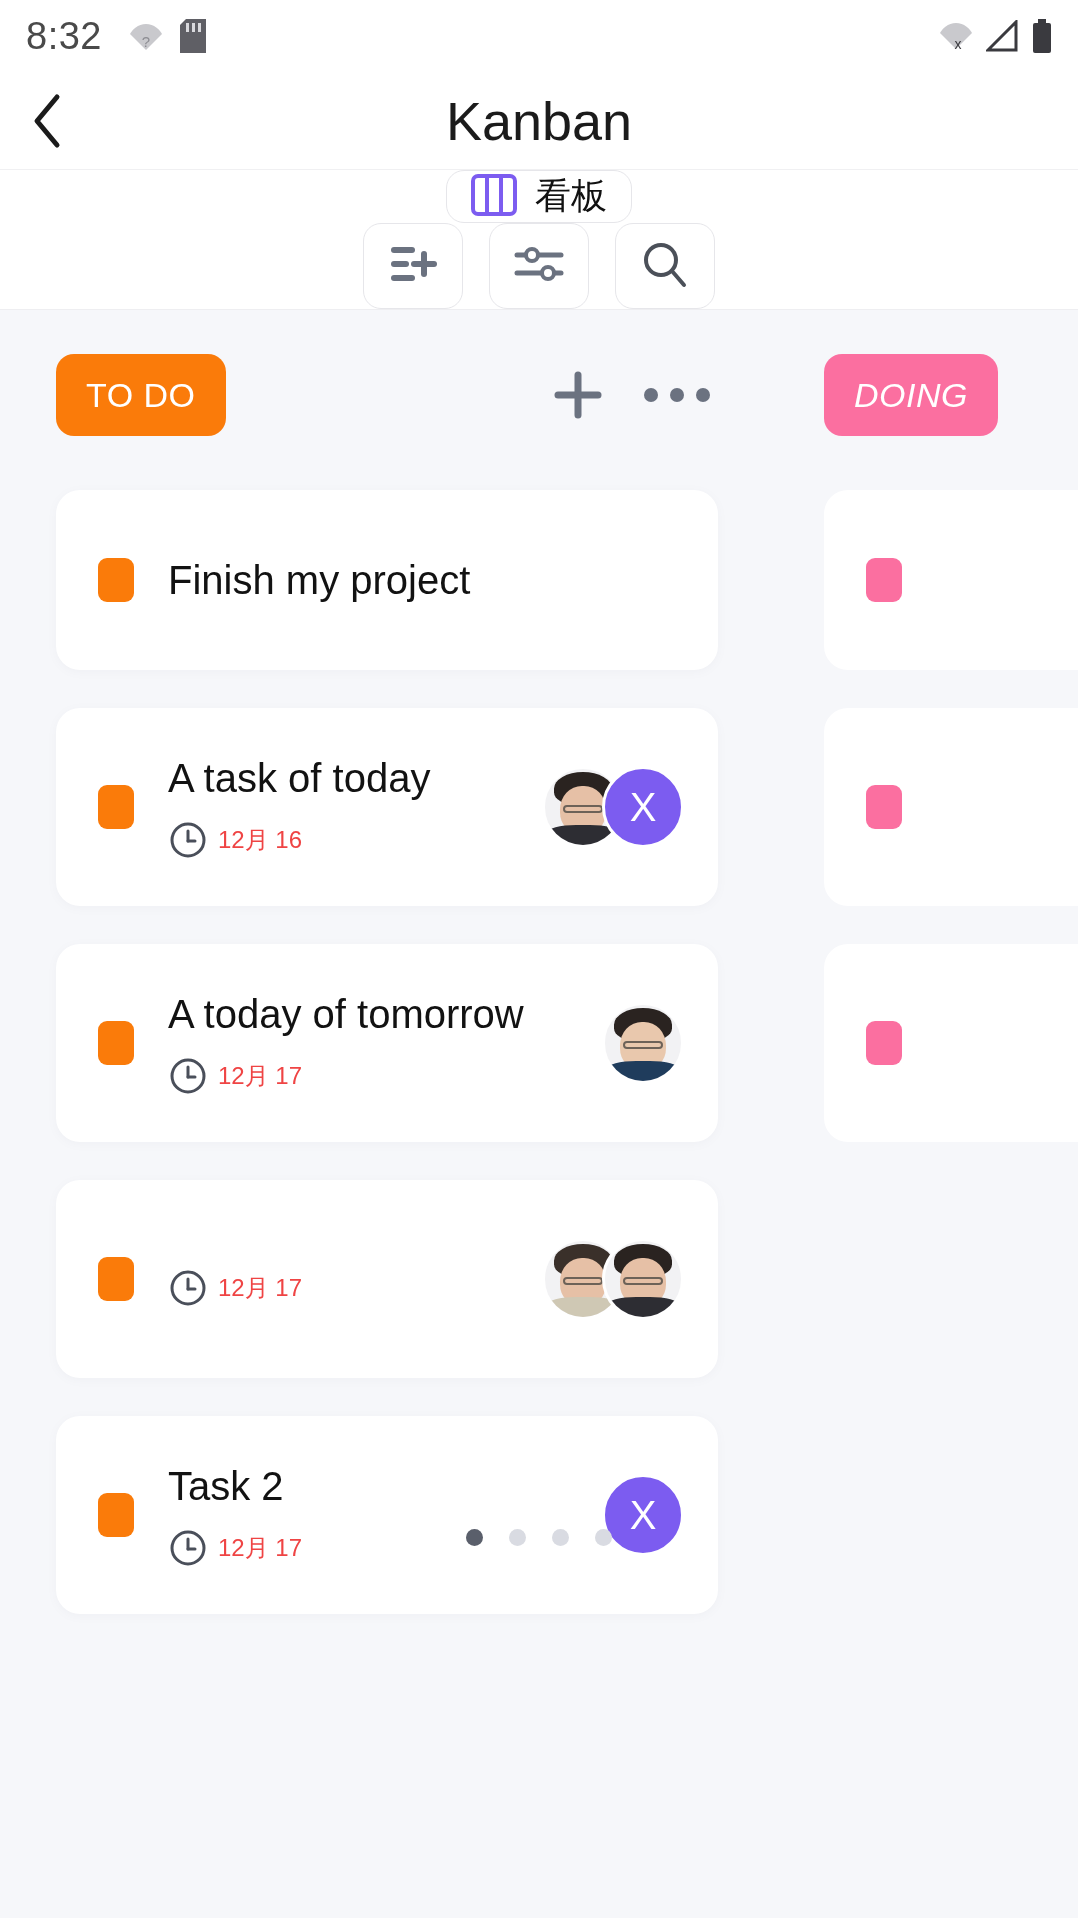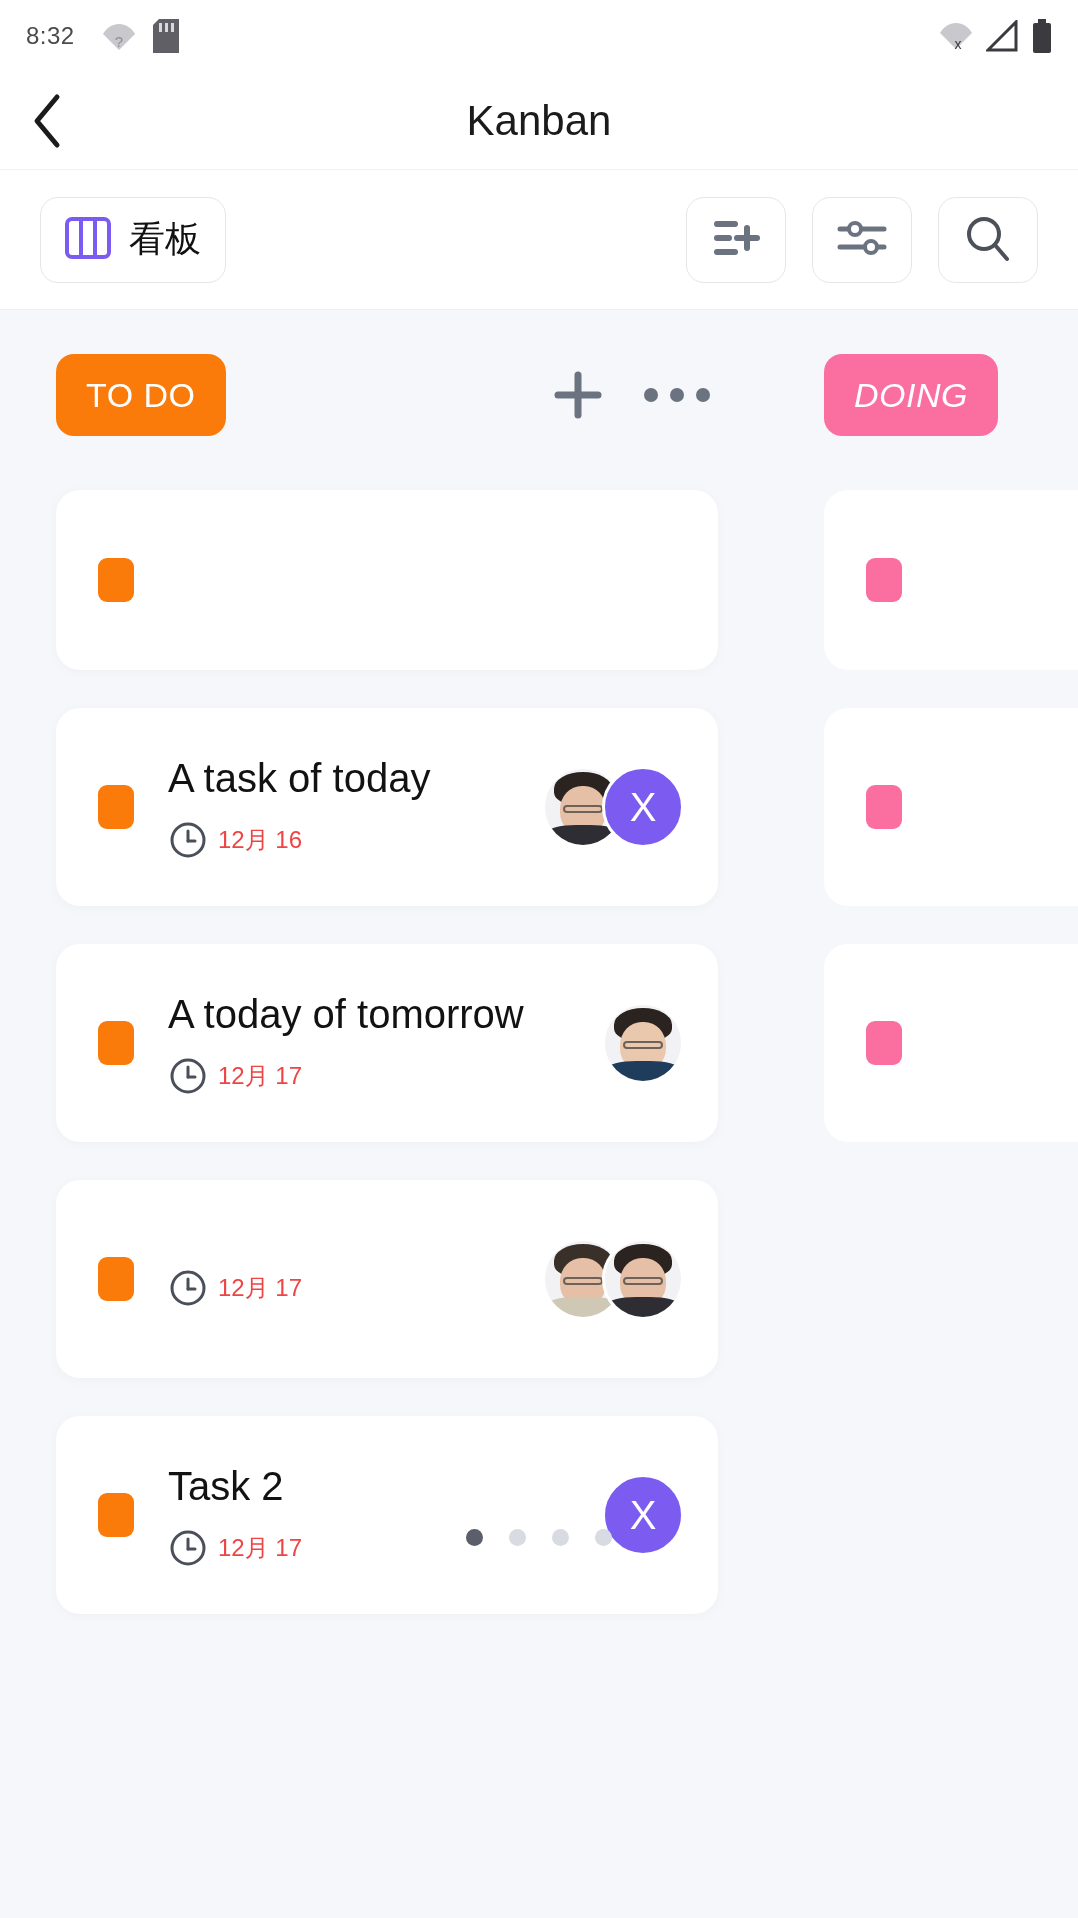--- a/index.html
+++ b/index.html
@@ -14,21 +14,21 @@
 
   
   .statusbar {
     height: 72px;
     display: flex;
     align-items: center;
     padding: 0 26px;
     background: #ffffff;
   }
   .sb-time {
-    font-size: 24px;
+    font-size: 38px;
     color: #4a4a4a;
     letter-spacing: 0.5px;
     font-family: "Liberation Sans", sans-serif;
   }
   .sb-left-icons { display: flex; align-items: center; gap: 16px; margin-left: 26px; }
   .sb-spacer { flex: 1; }
   .sb-right-icons { display: flex; align-items: center; gap: 12px; }
 
   .icon-wifi-q { position: relative; width: 36px; height: 30px; }
   .icon-wifi-q svg, .icon-sdcard svg, .icon-wifi-off svg,
@@ -48,33 +48,34 @@
     height: 98px;
     display: flex;
     align-items: center;
     justify-content: center;
   }
   .back-btn svg { display:block; }
   .appbar-title {
     position: absolute;
     left: 0; right: 0;
     text-align: center;
-    font-size: 42px;
+    font-size: 54px;
     color: #1b1b1b;
     font-family: "Liberation Sans", sans-serif;
   }
 
   
   .toolbar {
     height: 140px;
     background: #ffffff;
     display: flex;
     align-items: center;
     padding: 0 40px;
     border-bottom: 1px solid #eeeef1;
+    flex-direction: column;
   }
   .view-chip {
     height: 86px;
     min-width: 186px;
     border: 1px solid #e6e6ea;
     border-radius: 18px;
     display: flex;
     align-items: center;
     justify-content: center;
     gap: 18px;
@@ -378,20 +379,23 @@
             <span class="dot"></span>
             <span class="dot"></span>
           </div>
         </div>
       </div>
 
       <div class="cards">
 
         <div class="card">
           <div class="card-marker" style="background: rgb(250, 123, 10);"></div>
+          <div class="card-body">
+            <div class="card-title">Finish my project</div>
+          </div>
           <div class="avatars"></div>
         </div>
 
         <div class="card tall">
           <div class="card-marker" style="background: rgb(250, 123, 10);"></div>
           <div class="card-body">
             <div class="card-title">A task of today</div>
             <div class="card-meta">
               <svg class="clock-icon" width="40" height="40" viewBox="0 0 40 40">
                 <circle cx="20" cy="20" r="16" fill="none" stroke="#4a4f5a" stroke-width="3"></circle>

